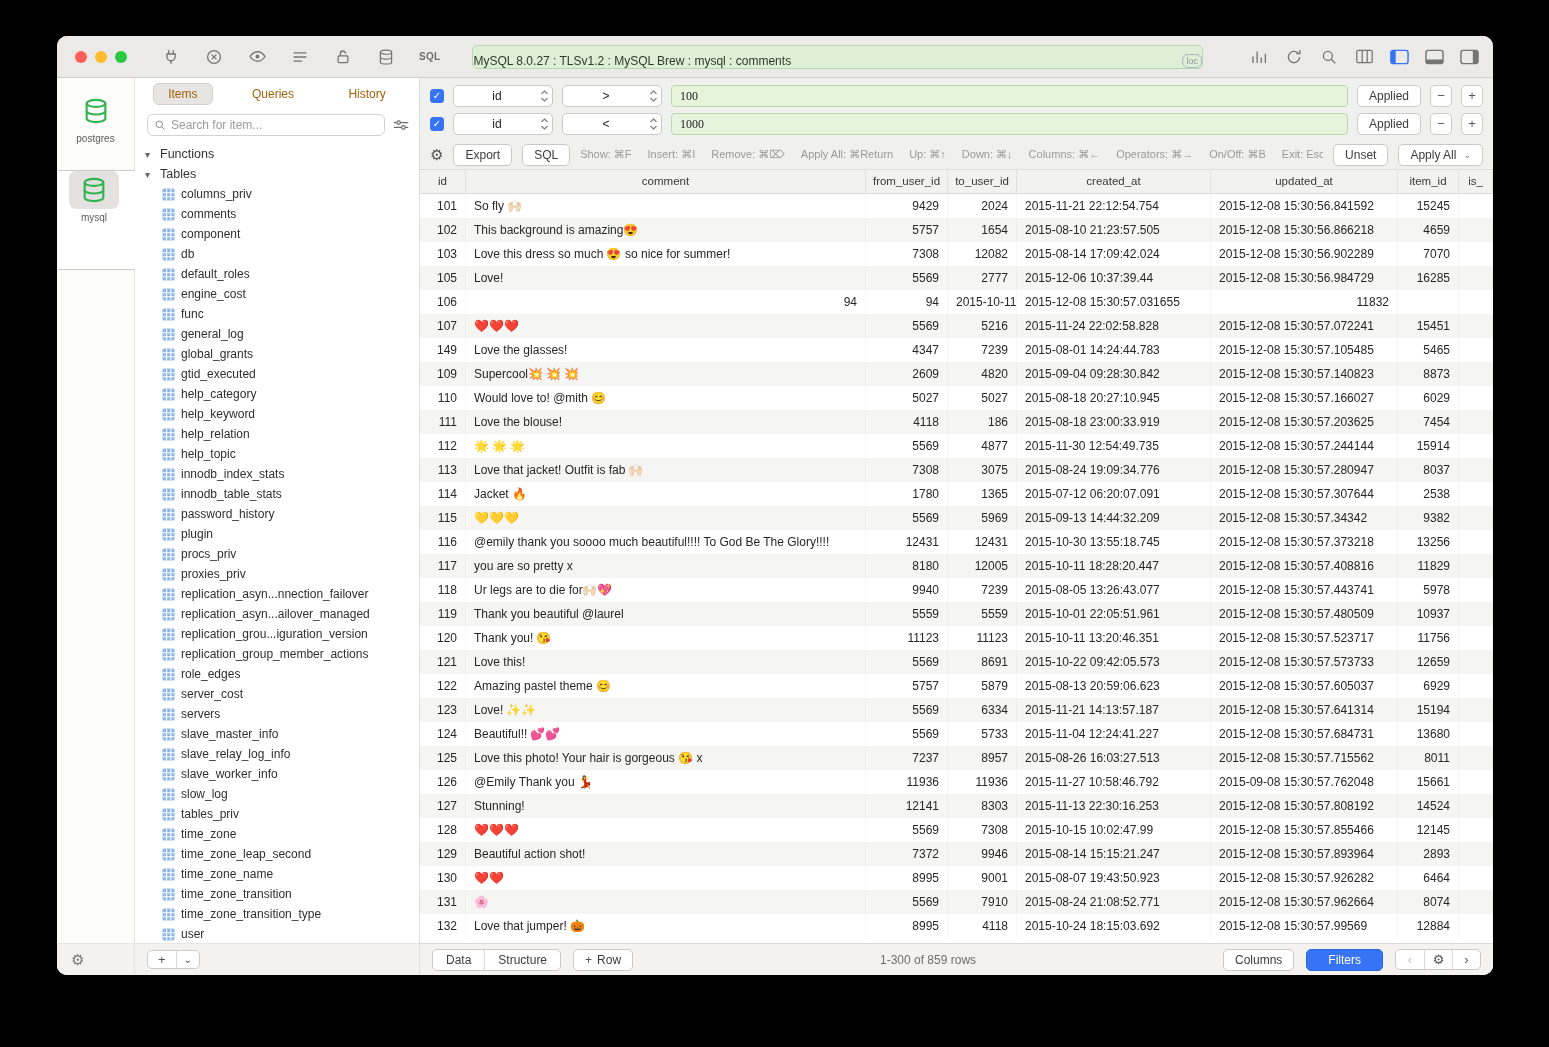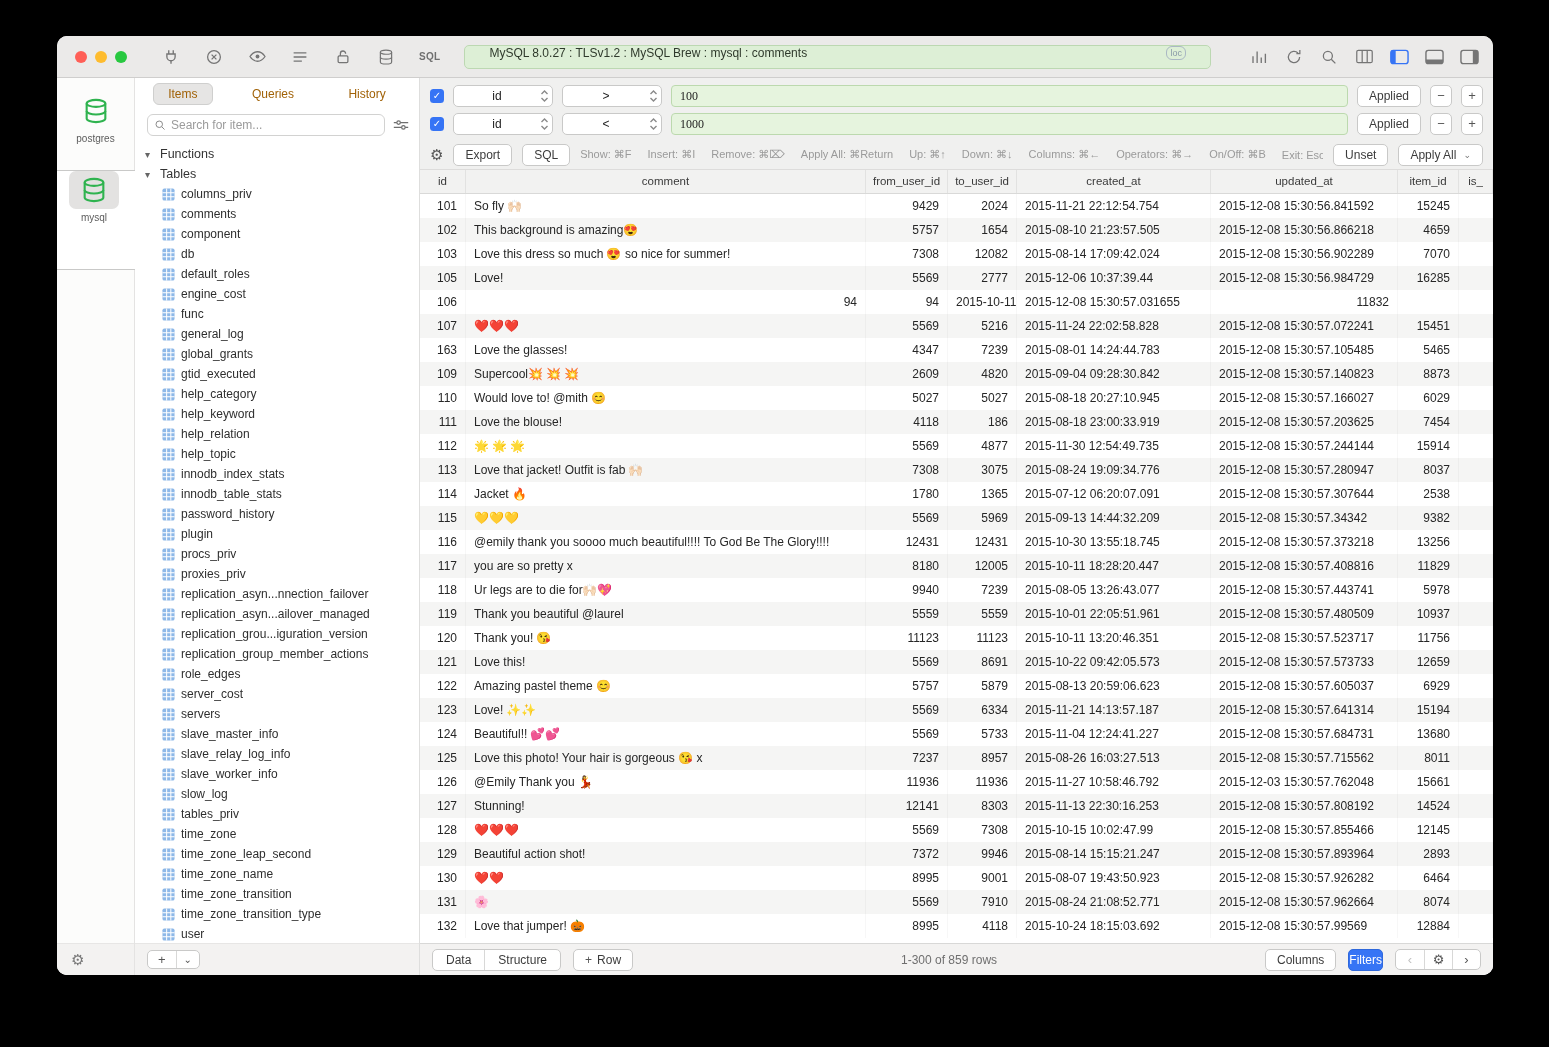--- a/index.html
+++ b/index.html
@@ -15,22 +15,22 @@
     display:flex; align-items:center; padding:0 14px 0 18px; }
   .traffic { display:flex; gap:8px; }
   .tl { width:12px; height:12px; border-radius:50%; display:inline-block; }
   .tl.red { background:#ff5f57; } .tl.yel { background:#febc2e; } .tl.grn { background:#28c840; }
   .tbicons { display:flex; align-items:center; gap:23px; color:#757575; margin-left:34px; }
   .tbicons.right { margin-left:14px; gap:15px; }
   .tbi { display:inline-flex; align-items:center; justify-content:center; width:20px; height:20px; cursor:default; }
   .tbi svg { display:block; }
   .tbi.sqltxt { font-size:10px; font-weight:bold; letter-spacing:.3px; color:#6f6f6f; width:auto; }
   .tbi.active-blue { color:#3674f5; }
-  .titlebox { flex:1; margin:0 24px; height:24px; background:#ddefd6; border:1px solid #bcd8b2;
-    border-radius:5px; display:flex; align-items:flex-start; padding:0 24px; min-width:0; }
+  .titlebox { flex:1; margin:0 32px; height:24px; background:#ddefd6; border:1px solid #bcd8b2;
+    border-radius:5px; display:flex; align-items:flex-end; padding:0 0; min-width:0; }
   .titletext { font-size:12px; color:#2f3a2c; white-space:nowrap; overflow:hidden; flex:1; }
   .locbadge { font-size:9px; color:#8a9aa8; border:1px solid #aab8c4; border-radius:6px; padding:0 3px; line-height:12px; }
 
   
   .appbody { flex:1; display:flex; min-height:0; }
 
   
   .connbar { width:78px; flex:0 0 78px; background:#fcfcfb; border-right:1px solid #e4e3e2;
     display:flex; flex-direction:column; align-items:center; padding-top:14px; }
   .conn { display:flex; flex-direction:column; align-items:center; gap:3px; margin-bottom:26px; cursor:default; }
@@ -83,21 +83,21 @@
     padding:0 8px; font-size:12px; color:#222; outline:none; font-family:Liberation Serif, serif; min-width:0; }
   .wbtn { background:#fff; border:1px solid #c9c9c8; border-radius:5px; height:22px; font-size:12px;
     color:#3c3c3c; padding:0 11px; cursor:default; font-family:"Liberation Sans", sans-serif;
     display:inline-flex; align-items:center; gap:5px; white-space:nowrap; }
   .sqbtn { width:22px; flex:0 0 22px; height:22px; background:#fff; border:1px solid #c9c9c8; border-radius:5px;
     color:#555; font-size:13px; line-height:20px; text-align:center; cursor:default; padding:0; }
 
   .actionbar { flex:0 0 30px; background:#f0f0ef; border-bottom:1px solid #dddcdb;
     display:flex; align-items:center; gap:10px; padding:0 10px; }
   .gear.dark { color:#555; }
-  .shortcuts { flex:1; display:flex; gap:16px; overflow:hidden; white-space:nowrap;align-items:flex-end; }
+  .shortcuts { flex:1; display:flex; gap:16px; overflow:hidden; white-space:nowrap; }
   .sc { font-size:11px; color:#9a9a9a; }
   .dd { font-size:9px; color:#777; margin-left:2px; }
 
   .gridwrap { flex:1; display:flex; flex-direction:column; min-height:0; }
   .ghead, .grow { display:grid; grid-template-columns:46px 400px 82px 69px 194px 187px 61px 1fr; }
   .ghead { flex:0 0 24px; background:#f2f2f1; border-bottom:1px solid #d9d9d8; }
   .hcell { font-size:11.5px; color:#3a3a3a; line-height:23px; text-align:center;
     border-right:1px solid #e2e2e1; overflow:hidden; white-space:nowrap; cursor:default; }
   .gbody { flex:1; overflow:hidden; }
   .grow { height:24px; cursor:default; }
@@ -107,21 +107,21 @@
   .cell.r { text-align:right; }
   .cell.l { text-align:left; }
 
   .statusbar { flex:0 0 32px; background:#f3f2f1; border-top:1px solid #d8d8d7;
     display:flex; align-items:center; gap:12px; padding:0 12px; }
   .seg { display:flex; border:1px solid #c9c9c8; border-radius:5px; overflow:hidden; background:#fff; }
   .segbtn { font-size:12px; color:#3c3c3c; padding:3px 13px; cursor:default; }
   .segbtn + .segbtn { border-left:1px solid #d8d8d7; }
   .rowsinfo { flex:1; text-align:center; font-size:12px; color:#6f6f6f; }
   .bluebtn { background:#3674f5; border:1px solid #2f68db; color:#fff; border-radius:5px; height:22px;
-    font-size:12px; padding:0 0; cursor:default; font-family:"Liberation Sans", sans-serif; }
+    font-size:12px; padding:0 21px; cursor:default; font-family:"Liberation Sans", sans-serif; }
   .pager { display:flex; border:1px solid #c9c9c8; border-radius:5px; overflow:hidden; background:#fff; }
   .pbtn { width:28px; text-align:center; font-size:13px; color:#555; padding:2px 0; cursor:default; }
   .pbtn + .pbtn { border-left:1px solid #d8d8d7; }
   .pbtn.dis { color:#c0c0c0; }
   .plus { color:#555; }
 </style>
 </head>
 <body>
 
 <div class="window">
@@ -779,21 +779,21 @@
               <div class="cell r">107</div>
               <div class="cell l">❤️❤️❤️</div>
               <div class="cell r">5569</div>
               <div class="cell r">5216</div>
               <div class="cell l">2015-11-24 22:02:58.828</div>
               <div class="cell l">2015-12-08 15:30:57.072241</div>
               <div class="cell r">15451</div>
               <div class="cell l"></div>
             </div>
             <div class="grow">
-              <div class="cell r">163</div>
+              <div class="cell r">149</div>
               <div class="cell l">Love the glasses!</div>
               <div class="cell r">4347</div>
               <div class="cell r">7239</div>
               <div class="cell l">2015-08-01 14:24:44.783</div>
               <div class="cell l">2015-12-08 15:30:57.105485</div>
               <div class="cell r">5465</div>
               <div class="cell l"></div>
             </div>
             <div class="grow alt">
               <div class="cell r">109</div>
@@ -964,21 +964,21 @@
               <div class="cell l">2015-12-08 15:30:57.715562</div>
               <div class="cell r">8011</div>
               <div class="cell l"></div>
             </div>
             <div class="grow">
               <div class="cell r">126</div>
               <div class="cell l">@Emily Thank you 💃</div>
               <div class="cell r">11936</div>
               <div class="cell r">11936</div>
               <div class="cell l">2015-11-27 10:58:46.792</div>
-              <div class="cell l">2015-12-03 15:30:57.762048</div>
+              <div class="cell l">2015-09-08 15:30:57.762048</div>
               <div class="cell r">15661</div>
               <div class="cell l"></div>
             </div>
             <div class="grow alt">
               <div class="cell r">127</div>
               <div class="cell l">Stunning!</div>
               <div class="cell r">12141</div>
               <div class="cell r">8303</div>
               <div class="cell l">2015-11-13 22:30:16.253</div>
               <div class="cell l">2015-12-08 15:30:57.808192</div>

